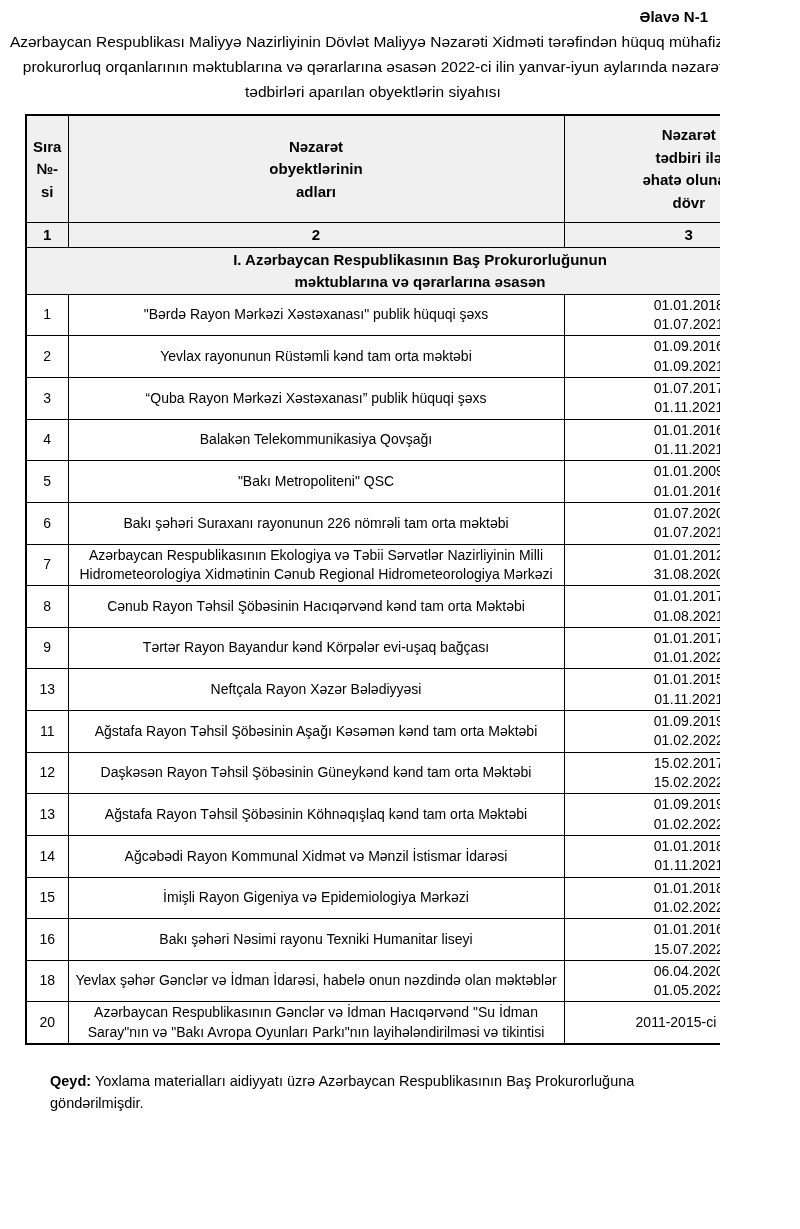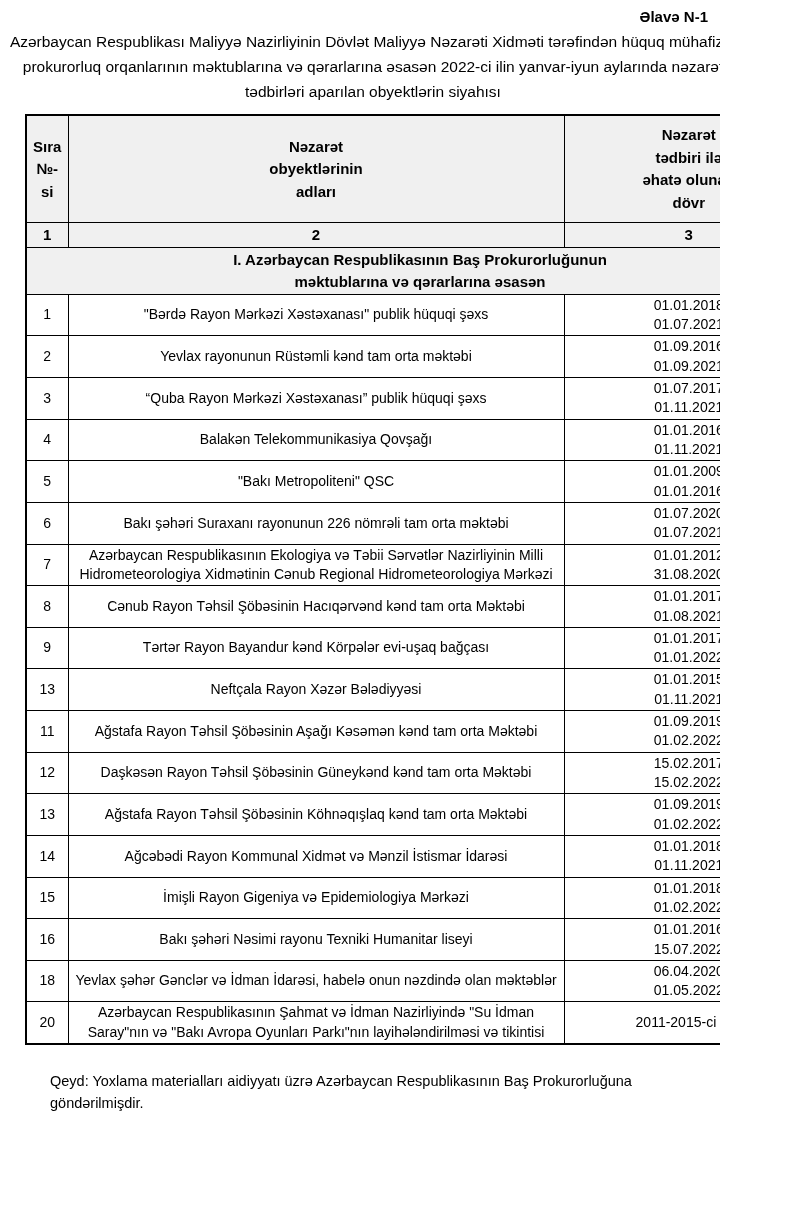--- a/index.html
+++ b/index.html
@@ -75,21 +75,21 @@
   }
   tr.data-row td { background: #ffffff; }
   tr.data-row { height: 39px; }
   td.cell-period { white-space: pre-line; }
   .note {
     margin: 26px 56px 0 50px;
     font-size: 14.5px;
     line-height: 1.5;
     text-align: left;
   }
-  .note b { font-weight: normal; }
+  .note b { font-weight: bold; }
 </style>
 </head>
 <body>
 
 <div class="page">
 
   <div class="annex">Əlavə N-1</div>
 
   <div class="doc-title">Azərbaycan Respublikası Maliyyə Nazirliyinin Dövlət Maliyyə Nəzarəti Xidməti tərəfindən hüquq mühafizə, prokurorluq orqanlarının məktublarına və qərarlarına əsasən 2022-ci ilin yanvar-iyun aylarında nəzarət tədbirləri aparılan obyektlərin siyahısı</div>
 
@@ -237,21 +237,21 @@
     <tr class="data-row">
       <td class="cell-no">18</td>
       <td class="cell-name">Yevlax şəhər Gənclər və İdman İdarəsi, habelə onun nəzdində olan məktəblər</td>
       <td class="cell-period">06.04.2020
 01.05.2022</td>
     </tr>
 
 
     <tr class="data-row">
       <td class="cell-no">20</td>
-      <td class="cell-name">Azərbaycan Respublikasının Şahmat və İdman Nazirliyində "Su İdman Saray"nın və "Bakı Avropa Oyunları Parkı"nın layihələndirilməsi və tikintisi</td>
+      <td class="cell-name">Azərbaycan Respublikasının Gənclər və İdman Hacıqərvənd "Su İdman Saray"nın və "Bakı Avropa Oyunları Parkı"nın layihələndirilməsi və tikintisi</td>
       <td class="cell-period">2011-2015-ci illər</td>
     </tr>
   </tbody>
   </table>
 
   <div class="note">
     <b>Qeyd:</b>
     <span>Yoxlama materialları aidiyyatı üzrə Azərbaycan Respublikasının Baş Prokurorluğuna göndərilmişdir.</span>
   </div>
 

